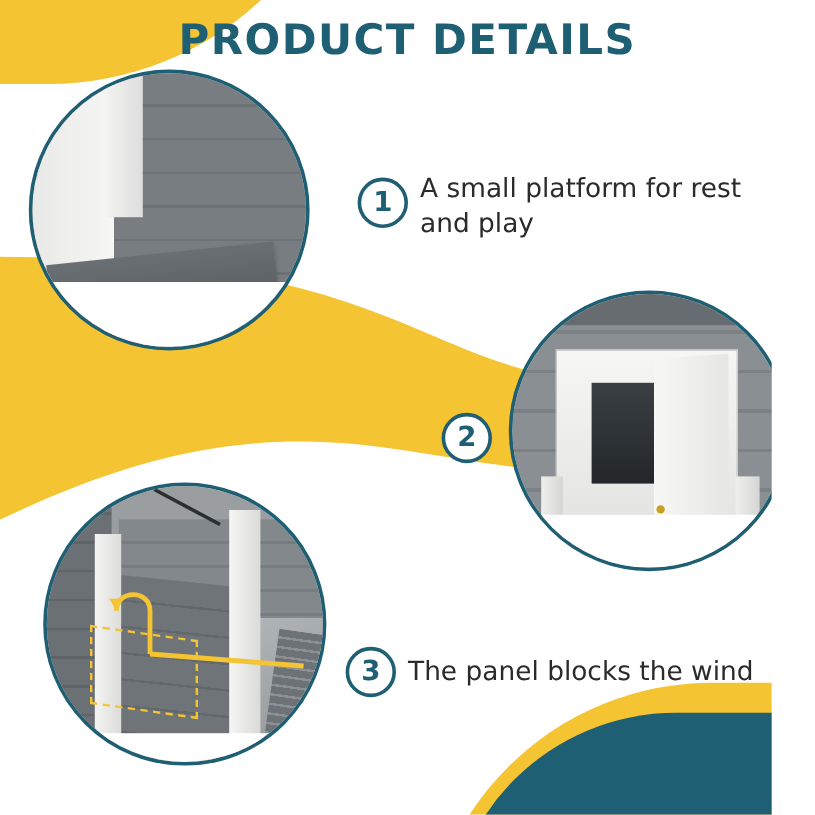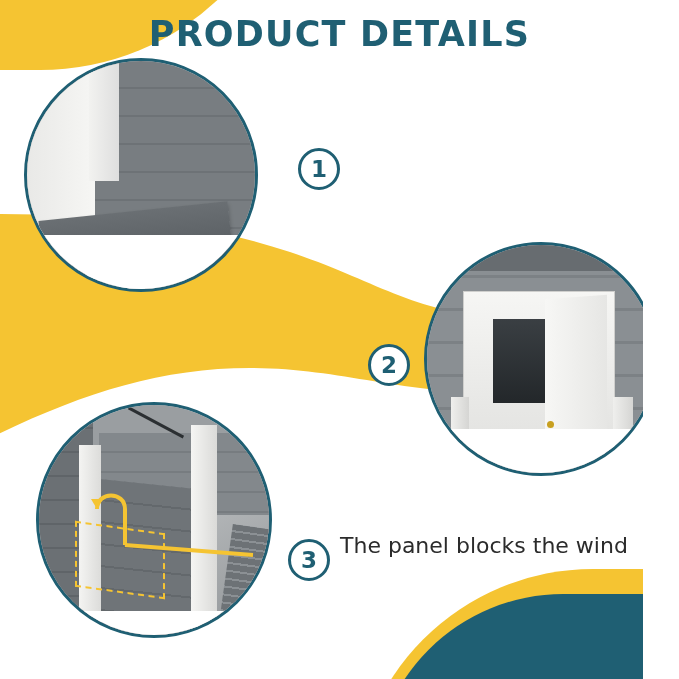--- a/index.html
+++ b/index.html
@@ -235,21 +235,21 @@
 
   
   .caption {
     position: absolute;
     color: #2b2b2b;
     font-size: 22px;
     line-height: 1.32;
   }
   #caption-1 { left: 350px; top: 143px; width: 300px; }
   #caption-2 { left: 188px; top: 353px; width: 180px; text-align: left; }
-  #caption-3 { left: 340px; top: 531px; width: 320px; }
+  #caption-3 { left: 340px; top: 546px; width: 320px; }
 </style>
 </head>
 <body>
 
 <div class="page">
 
   <div class="yellow-top-arc"></div>
 
   <div class="yellow-band">
     <svg width="700" height="330" viewBox="0 0 700 330">
@@ -308,15 +308,16 @@
         <path d="M58 104 L52 94 L64 94 Z" fill="#f5c432"></path>
       </svg>
       <div class="p3-bottom-white"></div>
     </div>
   </div>
 
   <div class="badge" id="badge-1">1</div>
   <div class="badge" id="badge-2">2</div>
   <div class="badge" id="badge-3">3</div>
 
+  <div class="caption" id="caption-1">A small platform for rest and play</div>
   <div class="caption" id="caption-3">The panel blocks the wind</div>
 
 </div>
 
 </body></html>

